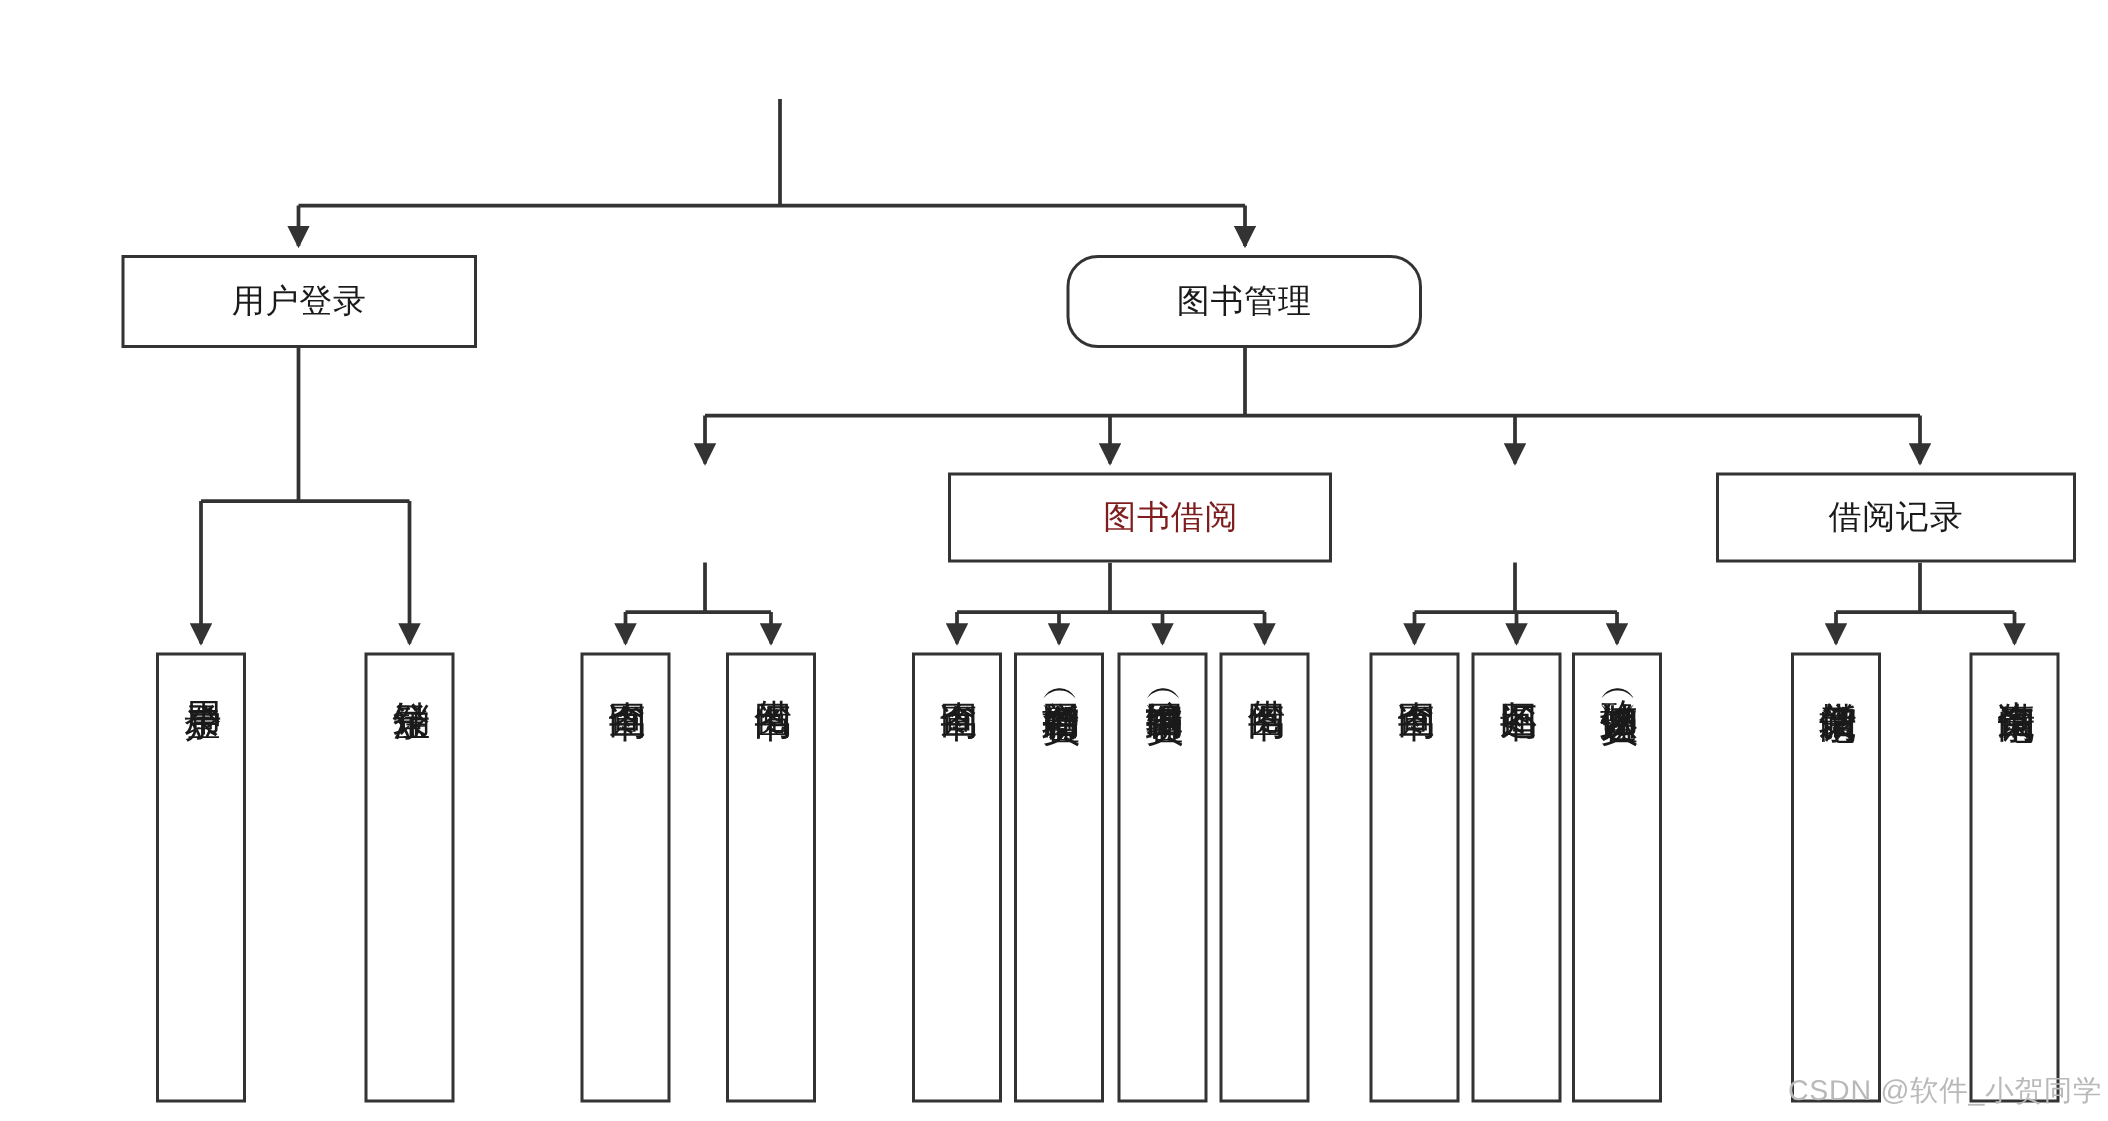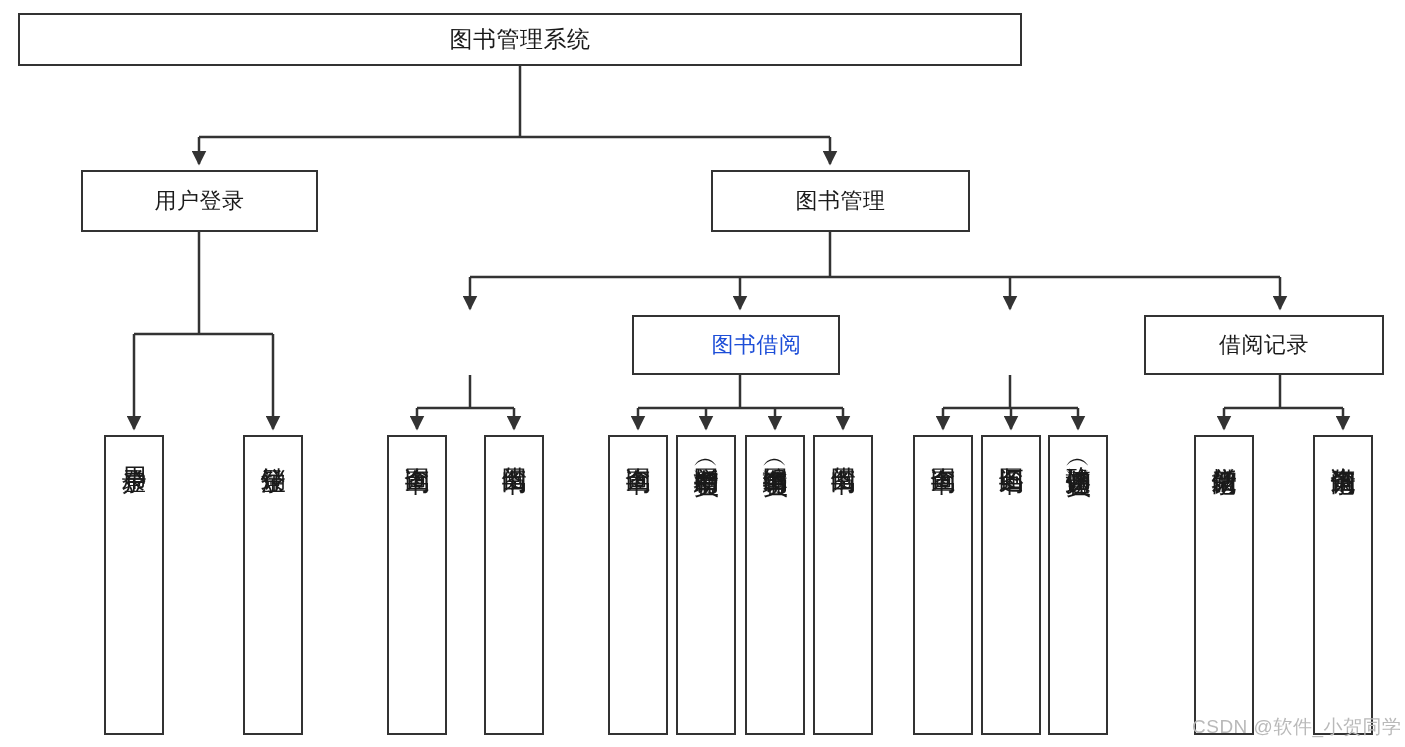--- a/index.html
+++ b/index.html
@@ -116,32 +116,29 @@
       <path d="M 1011 408 L 1011 429" marker-end="url(#arrow)"></path>
       <path d="M 1078 408 L 1078 429" marker-end="url(#arrow)"></path>
 
       <path d="M 1280 375 L 1280 408"></path>
       <path d="M 1224 408 L 1343 408"></path>
       <path d="M 1224 408 L 1224 429" marker-end="url(#arrow)"></path>
       <path d="M 1343 408 L 1343 429" marker-end="url(#arrow)"></path>
     </g>
   </svg>
 
-  <div class="node root horizontal" id="n-root" style="left: 18px; top: 13px; width: 1004px; height: 53px; border-color: rgb(51, 51, 51); background: rgb(255, 255, 255); color: rgb(26, 26, 26);">
-    <span class="label">图书管理系统</span>
-  </div>
 
   <div class="node horizontal" id="n-l2-0" style="left: 81px; top: 170px; width: 237px; height: 62px; border-color: rgb(51, 51, 51); background: rgb(255, 255, 255); color: rgb(26, 26, 26);">
     <span class="label">用户登录</span>
   </div>
-  <div class="node horizontal" id="n-l2-1" style="left: 711px; top: 170px; width: 259px; height: 62px; border-color: rgb(51, 51, 51); background: rgb(255, 255, 255); color: rgb(26, 26, 26);">
+  <div class="node horizontal" id="n-l2-1" style="left: 711px; top: 170px; width: 237px; height: 62px; border-color: rgb(51, 51, 51); background: rgb(255, 255, 255); color: rgb(26, 26, 26); border-radius: 21px;">
     <span class="label">图书管理</span>
   </div>
 
-  <div class="node horizontal" id="n-l3-1" style="left: 632px; top: 315px; width: 208px; height: 60px; border-color: rgb(51, 51, 51); background: rgb(255, 255, 255); color: #1d4ed8; padding-left: 41px;">
+  <div class="node horizontal" id="n-l3-1" style="left: 632px; top: 315px; width: 256px; height: 60px; border-color: rgb(51, 51, 51); background: rgb(255, 255, 255); color: #7f1d1d; padding-left: 41px;">
     <span class="label">图书借阅</span>
   </div>
   <div class="node horizontal" id="n-l3-3" style="left: 1144px; top: 315px; width: 240px; height: 60px; border-color: rgb(51, 51, 51); background: rgb(255, 255, 255); color: rgb(26, 26, 26);">
     <span class="label">借阅记录</span>
   </div>
 
   <div class="node vertical" id="n-leaf-0" style="left: 104px; top: 435px; width: 60px; height: 300px; border-color: rgb(51, 51, 51); background: rgb(255, 255, 255); color: rgb(26, 26, 26);">
     <span class="label">用户登录</span>
   </div>
   <div class="node vertical" id="n-leaf-1" style="left: 243px; top: 435px; width: 60px; height: 300px; border-color: rgb(51, 51, 51); background: rgb(255, 255, 255); color: rgb(26, 26, 26);">

